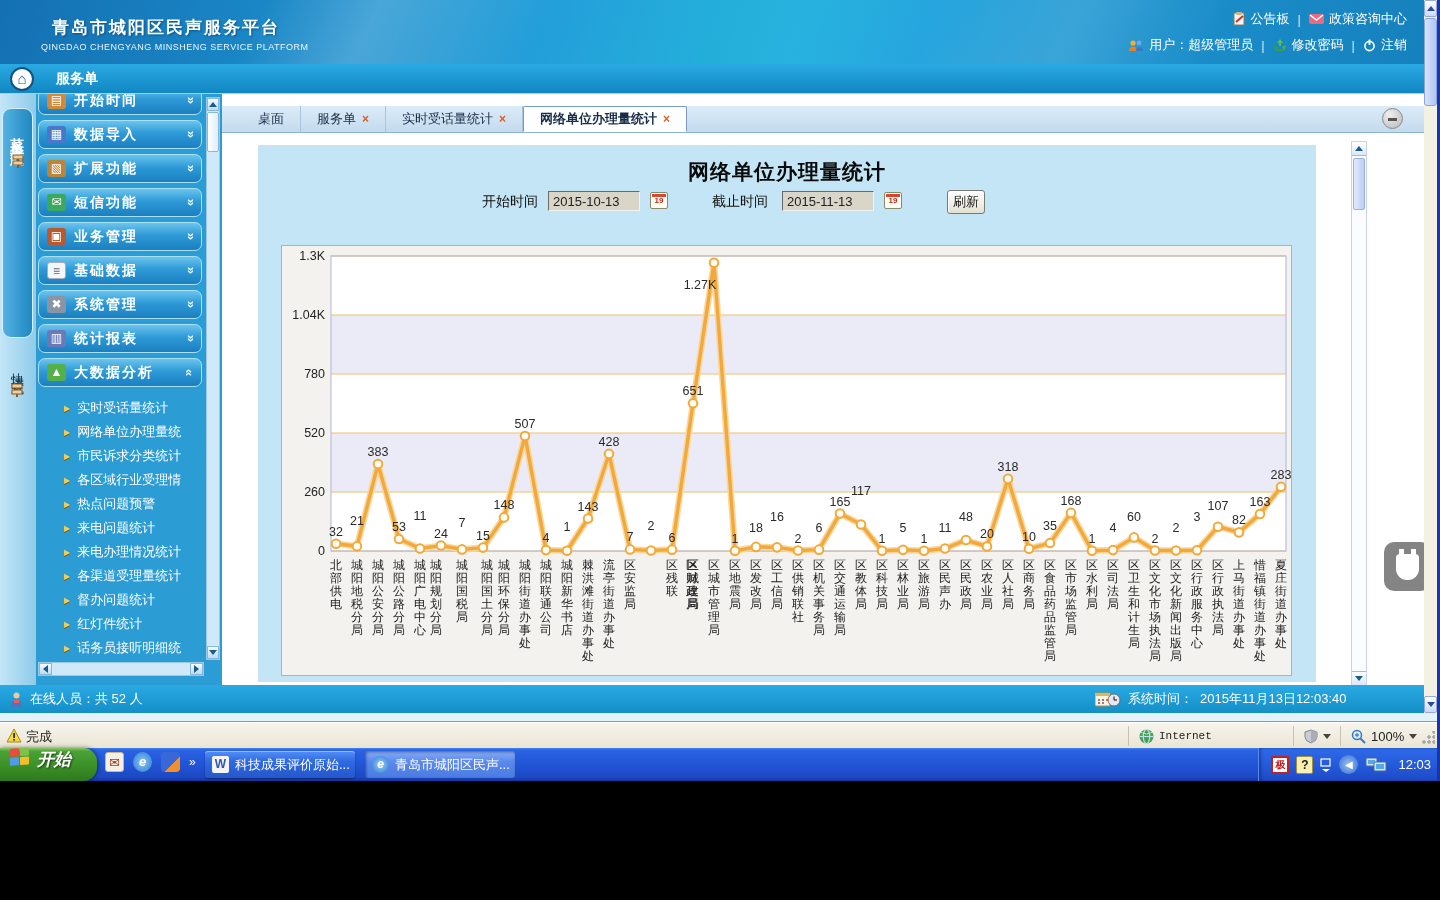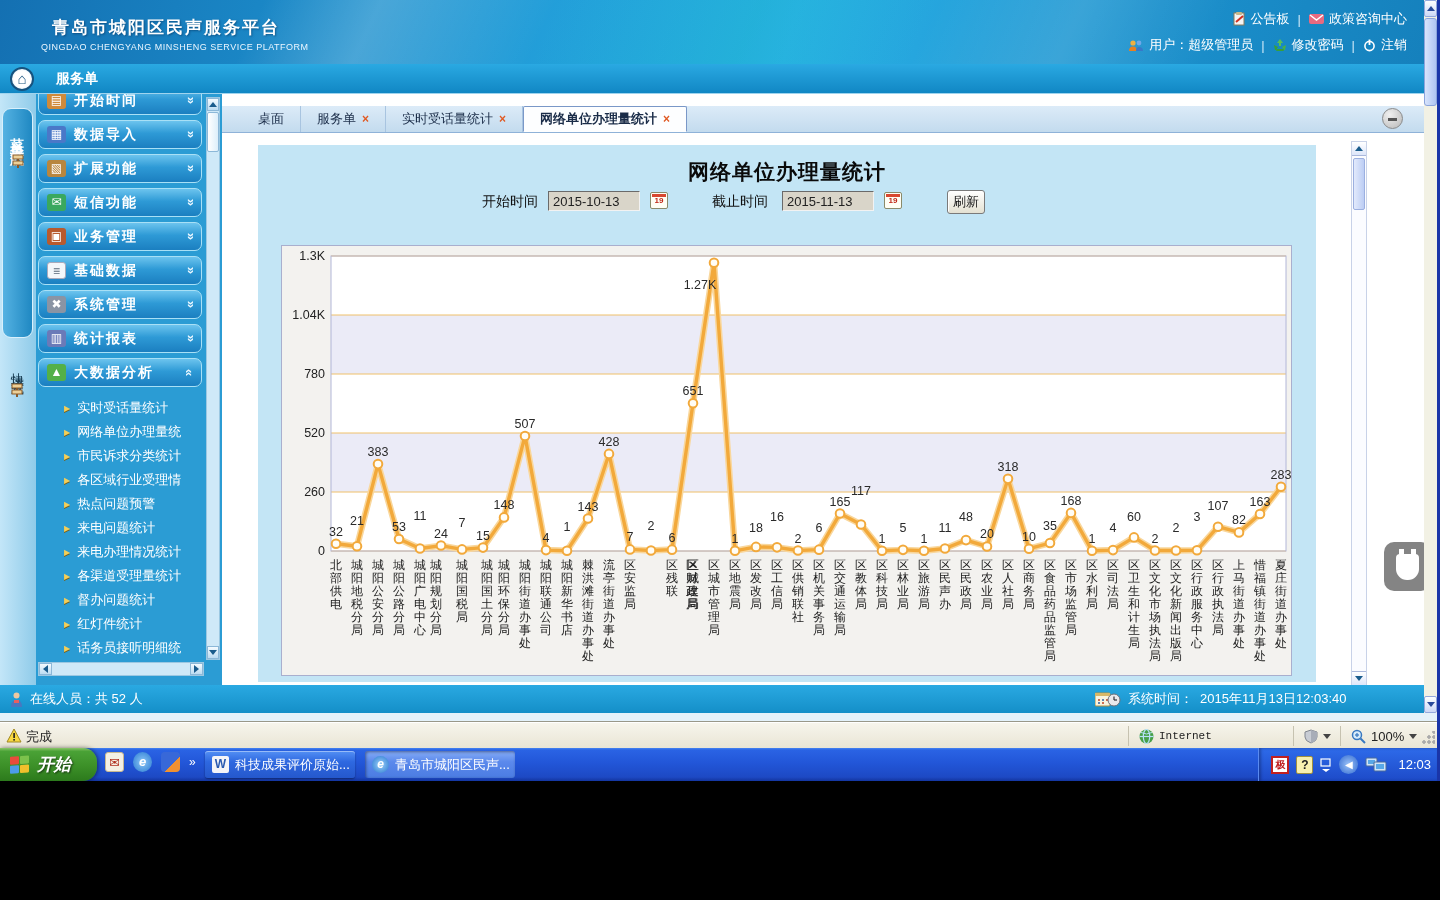--- a/index.html
+++ b/index.html
@@ -106,21 +106,21 @@
   .bstatus .done { position:absolute; left:26px; top:5px; }
   .bs-cell { position:absolute; top:3px; height:20px; display:flex; align-items:center; gap:5px; border-left:1px solid #c6c2b0; padding-left:10px; }
   .grip { position:absolute; right:2px; top:8px; width:14px; height:14px;
     background:radial-gradient(circle at 3px 11px,#aaa 1.5px,transparent 2px),radial-gradient(circle at 8px 11px,#aaa 1.5px,transparent 2px),radial-gradient(circle at 8px 6px,#aaa 1.5px,transparent 2px),radial-gradient(circle at 13px 11px,#aaa 1.5px,transparent 2px),radial-gradient(circle at 13px 6px,#aaa 1.5px,transparent 2px),radial-gradient(circle at 13px 1px,#aaa 1.5px,transparent 2px); }
 
   
   .taskbar { position:absolute; left:0; top:748px; width:1440px; height:33px;
     background:linear-gradient(#4584f0 0%,#2a63e4 6%,#2256d8 45%,#1d49c4 88%,#1335a0 100%); }
   .startbtn { position:absolute; left:0; top:0; width:97px; height:33px; border-radius:0 14px 14px 0;
     background:linear-gradient(#8cc66a 0%,#4aa236 10%,#3c9028 55%,#2c7a1c 100%); box-shadow:1px 0 4px rgba(0,0,0,.5);
-    display:flex; align-items:center; gap:7px; padding-left:10px; cursor:pointer; }
+    display:flex; gap:7px; padding-left:10px; cursor:pointer; }
   .startbtn .txt { color:#fff; font-size:17px; font-weight:bold; font-style:italic; text-shadow:1px 1px 2px rgba(0,0,0,.6); }
   .winflag { width:20px; height:18px; display:grid; grid-template-columns:9px 9px; grid-template-rows:8px 8px; gap:1px; transform:skewY(-4deg); }
   .winflag i { border-radius:1px; }
   .quick { position:absolute; left:105px; top:4px; display:flex; align-items:center; gap:9px; }
   .ql-ico { width:19px; height:20px; border-radius:3px; font-size:13px; text-align:center; line-height:20px; cursor:pointer; }
   .ql-more { color:#fff; font-size:12px; cursor:pointer; }
   .taskbtns { position:absolute; left:205px; top:3px; display:flex; gap:10px; }
   .taskbtn { width:150px; height:27px; border-radius:3px; background:linear-gradient(#5490f4,#2e68e0 40%,#2558cc); box-shadow:inset 0 1px 0 rgba(255,255,255,.4),0 1px 2px rgba(0,0,0,.4);
     display:flex; align-items:center; gap:6px; padding:0 7px; color:#fff; font-size:13px; cursor:pointer; white-space:nowrap; overflow:hidden; }
   .taskbtn.pressed { background:linear-gradient(#7fa9f4,#5585ea 40%,#477aе0); background:linear-gradient(#86adf6,#5b89ec 40%,#4b7ce2); box-shadow:inset 1px 1px 3px rgba(0,0,30,.45); }

